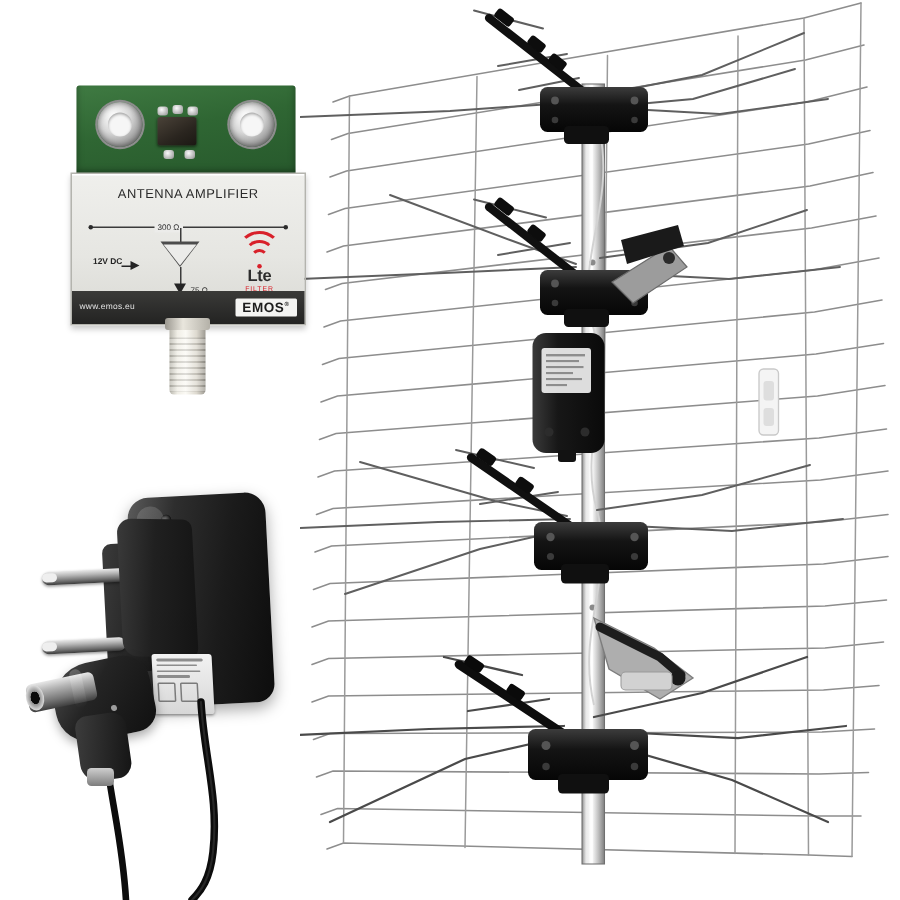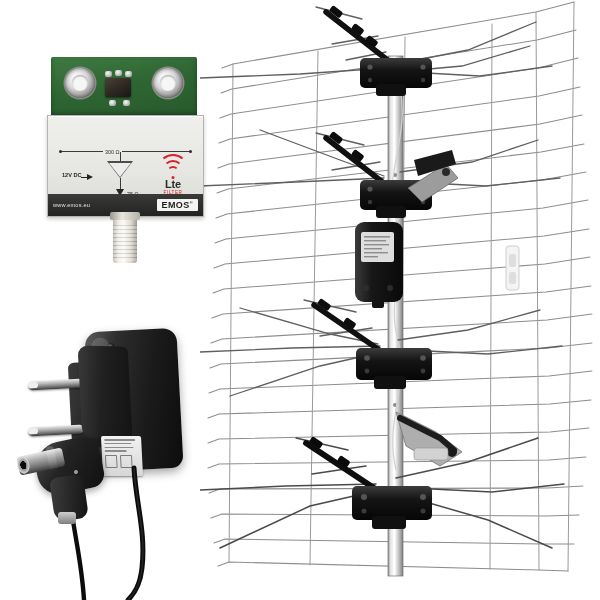--- a/index.html
+++ b/index.html
@@ -469,20 +469,21 @@
       <div class="pcb-hole right"></div>
       <div class="pcb-chip"></div>
       <div class="pad" style="left:54px; top:14px;"></div>
       <div class="pad" style="left:64px; top:13px;"></div>
       <div class="pad" style="left:74px; top:14px;"></div>
       <div class="pad" style="left:58px; top:43px;"></div>
       <div class="pad" style="left:72px; top:43px;"></div>
     </div>
 
     <div class="amp-body">
+      <div class="amp-title">ANTENNA AMPLIFIER</div>
 
       <div class="schem">
         <div class="sch-line" style="left:4px; top:1px; right:4px; height:1.1px;"></div>
         <div class="sch-dot" style="left:3px; top:-0.5px;"></div>
         <div class="sch-dot" style="right:3px; top:-0.5px;"></div>
         <div class="ohm300">300 Ω</div>
 
         <div class="sch-line" style="left:63.5px; top:2px; width:1.1px; height:11px;"></div>
         <div class="tri"></div>
 

